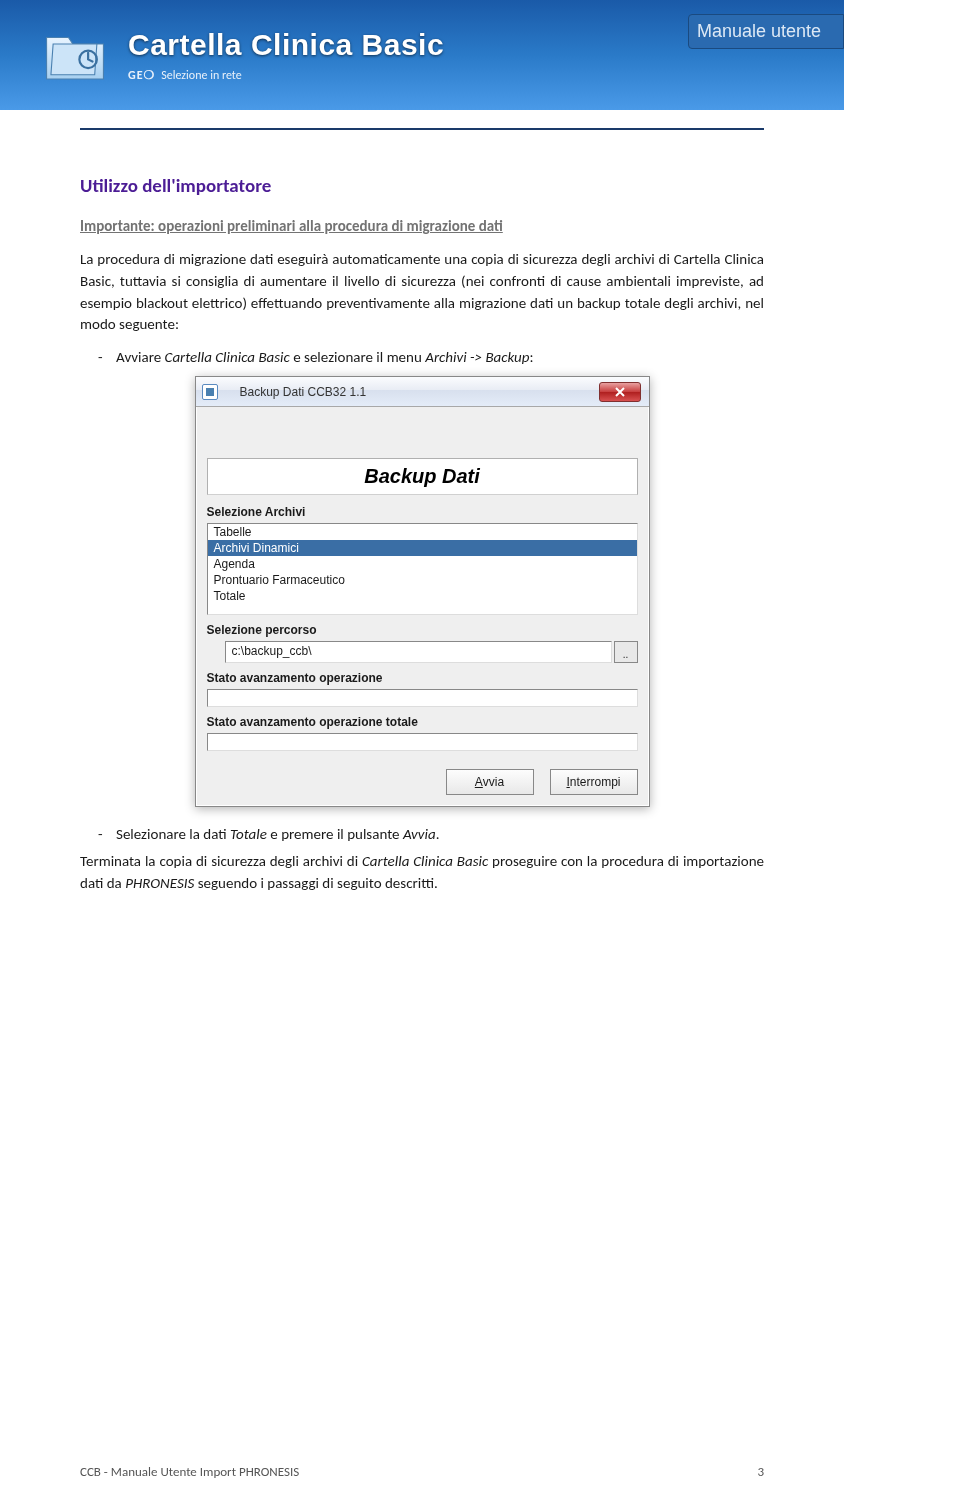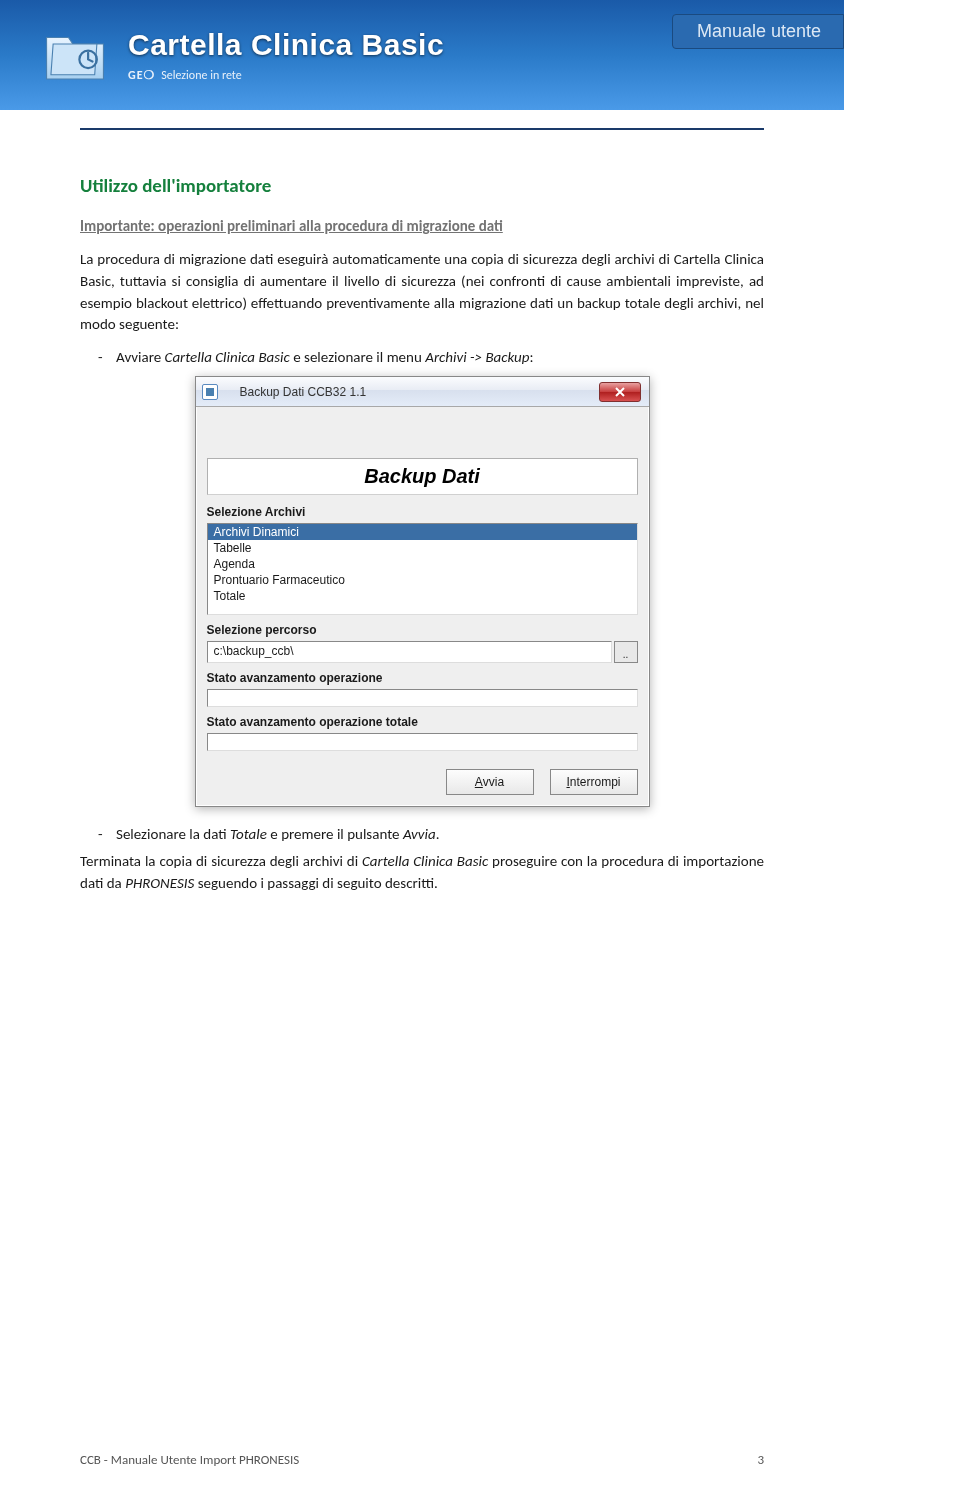--- a/index.html
+++ b/index.html
@@ -55,39 +55,39 @@
     font-weight: bold;
     letter-spacing: 1px;
   }
   .banner-manual {
     position: absolute;
     right: 0;
     top: 14px;
     background: #2a6ab0;
     color: #dce8f5;
     font-size: 18px;
-    padding: 6px 22px 6px 24px;
+    padding: 6px 22px 6px 8px;
     border-radius: 4px 0 0 4px;
     border: 1px solid #1a4a80;
     font-family: Tahoma, Arial, sans-serif;
   }
   .banner-divider {
     height: 2px;
     background: #1a3a6a;
     margin: 18px 80px 0 80px;
   }
 
   .content {
     padding: 44px 80px 20px 80px;
   }
 
   h1 {
     font-size: 19px;
     font-weight: bold;
-    color: #15803d;
+    color: #4c1d95;
     margin-bottom: 20px;
   }
   h2 {
     font-size: 15px;
     font-weight: bold;
     color: #737373;
     text-decoration: underline;
     margin-bottom: 14px;
   }
   p { line-height: 1.45; text-align: justify; margin-bottom: 12px; }
@@ -163,21 +163,21 @@
     background: #fff;
     border: 1px solid #888;
     border-right-color: #ddd;
     border-bottom-color: #ddd;
     width: 100%;
     height: 92px;
     overflow: hidden;
   }
   .dlg-listbox .opt { padding: 1px 6px; cursor: default; }
   .dlg-listbox .opt.selected { background: #3a6ea5; color: #fff; }
-  .dlg-pathrow { display: flex; gap: 2px; }
+  .dlg-pathrow { display: flex; gap: 2px; margin-left: 18px; }
   .dlg-input {
     flex: 1;
     background: #fff;
     border: 1px solid #888;
     border-right-color: #ddd;
     border-bottom-color: #ddd;
     padding: 2px 6px;
     height: 22px;
   }
   .dlg-browse {
@@ -209,21 +209,21 @@
     border: 1px solid #888;
     display: flex; align-items: center; justify-content: center;
     font-size: 12px;
   }
   .dlg-btn span { text-decoration: underline; text-decoration-thickness: 1px; }
   .dlg-btn .rest { text-decoration: none; }
 
   .footer {
     position: absolute;
     left: 0; right: 0;
-    bottom: 32px;
+    bottom: 20px;
     padding: 0 80px;
     display: flex;
     justify-content: space-between;
     font-size: 13px;
     color: #555;
   }
   .page-wrap { position: relative; width: 844px; height: 1499px; }
 </style>
 </head>
 <body>
@@ -288,22 +288,22 @@
               </svg>
           </div>
         </div>
         <div class="dlg-body">
           <div class="dlg-header">
             <div class="dlg-header-inner">Backup Dati</div>
           </div>
 
           <div class="dlg-label">Selezione Archivi</div>
           <div class="dlg-listbox">
+            <div class="opt">Tabelle</div>
             <div class="opt selected">Archivi Dinamici</div>
-            <div class="opt">Tabelle</div>
             <div class="opt">Agenda</div>
             <div class="opt">Prontuario Farmaceutico</div>
             <div class="opt">Totale</div>
           </div>
 
           <div class="dlg-label">Selezione percorso</div>
           <div class="dlg-pathrow">
             <div class="dlg-input">c:\backup_ccb\</div>
             <div class="dlg-browse">..</div>
           </div>

